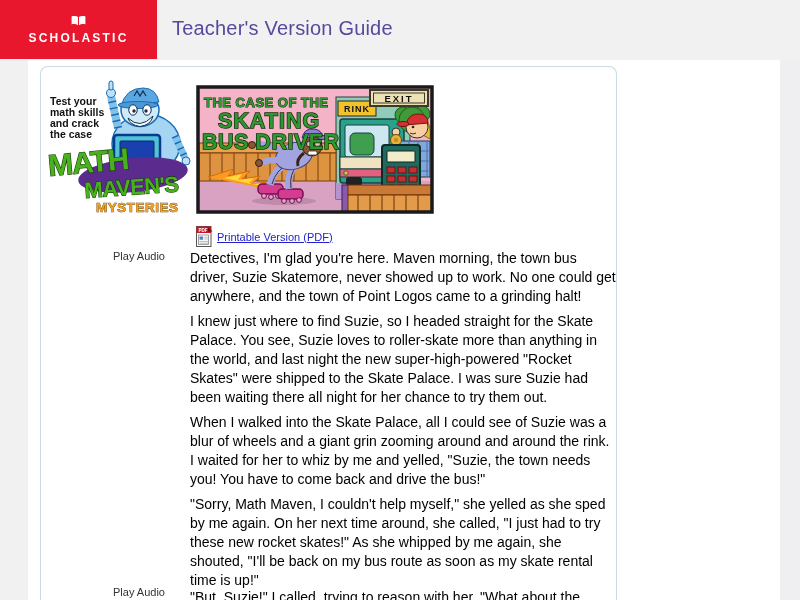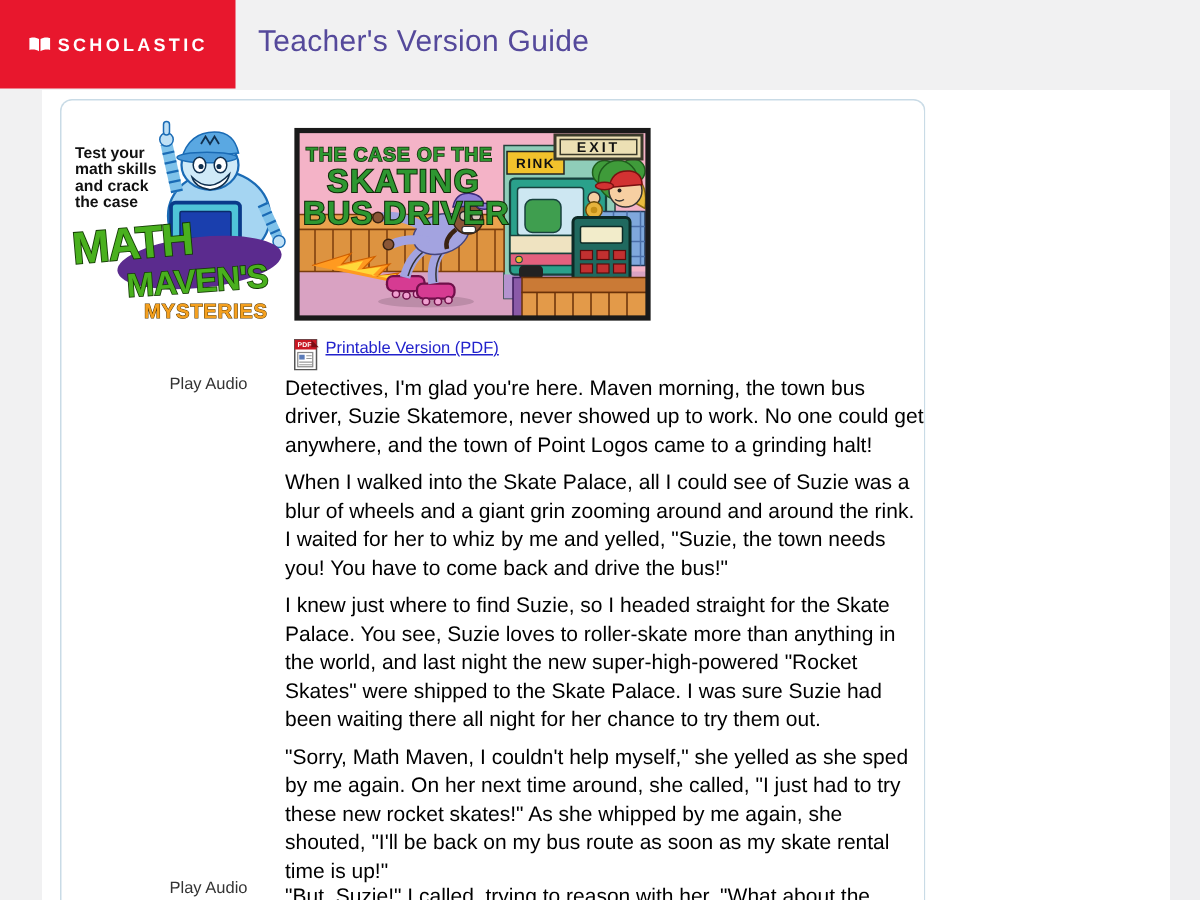--- a/index.html
+++ b/index.html
@@ -6,39 +6,39 @@
   body{
     width:800px;height:600px;overflow:hidden;position:relative;
     background:#f1f1f2;font-family:"Liberation Sans",sans-serif;
   }
   svg text{font-family:"Liberation Sans",sans-serif}
 
   
   .top-band{position:absolute;left:0;top:0;width:800px;height:60px;background:#f1f1f2}
   .brand-block{
     position:absolute;left:0;top:0;width:157px;height:59px;background:#e8172d;
-    display:flex;align-items:center;justify-content:center;gap:5px;cursor:pointer;
+    display:flex;align-items:center;justify-content:center;gap:5px;cursor:pointer;flex-direction:column;
   }
   .brand-text{color:#fff;font-size:12px;font-weight:bold;letter-spacing:2.2px}
   .header-title{position:absolute;left:172px;top:17px;font-size:20px;color:#55499b;letter-spacing:.2px}
 
   
   .main-bg{position:absolute;left:28px;top:60px;width:752px;height:540px;background:#ffffff}
   .scroll-strip{position:absolute;left:780px;top:60px;width:20px;height:540px;background:#efeff1}
 
   .panel{
     position:absolute;left:40px;top:66px;width:577px;height:534px;box-sizing:border-box;
     background:#fff;border:1px solid #c9dbe6;border-bottom:none;border-radius:8px 8px 0 0;
   }
   .panel > *{position:absolute}
 
   .maven-logo{left:7px;top:13px}
   .case-img{left:155px;top:18px}
 
-  .pdf-row{left:155px;top:159px;display:flex;align-items:flex-start;gap:4px}
+  .pdf-row{left:155px;top:159px;display:flex;align-items:center;gap:4px}
   .pdf-link{font-size:11px;color:#2222cc;text-decoration:underline;cursor:pointer}
 
   .audio-label{font-size:11px;color:#333;white-space:nowrap;cursor:pointer}
   .audio-1{left:72px;top:183px}
   .audio-2{left:72px;top:519px}
 
   .story{width:426px;font-size:14px;line-height:19px;color:#000}
   .story p{margin:0 0 6px 0}
   .story-1{left:149px;top:182px}
   .story-2{left:149px;top:521px}
@@ -231,22 +231,22 @@
       <rect x="2.5" y="9" width="10" height="9.5" fill="#fff" stroke="#888" stroke-width="0.8"></rect>
       <rect x="3.5" y="10.5" width="3.6" height="3.2" fill="#5a7ab8"></rect>
       <path d="M8.2 11.2 h3.6 M8.2 13 h3.6 M3.5 15.4 h9 M3.5 17.2 h9" stroke="#999" stroke-width="0.7"></path>
     </svg>
     <span class="pdf-link">Printable Version (PDF)</span>
   </div>
 
   <div class="audio-label audio-1">Play Audio</div>
   <div class="story story-1">
     <p>Detectives, I'm glad you're here. Maven morning, the town bus driver, Suzie Skatemore, never showed up to work. No one could get anywhere, and the town of Point Logos came to a grinding halt!</p>
+    <p>I knew just where to find Suzie, so I headed straight for the Skate Palace. You see, Suzie loves to roller-skate more than anything in the world, and last night the new super-high-powered "Rocket Skates" were shipped to the Skate Palace. I was sure Suzie had been waiting there all night for her chance to try them out.</p>
     <p>When I walked into the Skate Palace, all I could see of Suzie was a blur of wheels and a giant grin zooming around and around the rink. I waited for her to whiz by me and yelled, "Suzie, the town needs you! You have to come back and drive the bus!"</p>
-    <p>I knew just where to find Suzie, so I headed straight for the Skate Palace. You see, Suzie loves to roller-skate more than anything in the world, and last night the new super-high-powered "Rocket Skates" were shipped to the Skate Palace. I was sure Suzie had been waiting there all night for her chance to try them out.</p>
     <p>"Sorry, Math Maven, I couldn't help myself," she yelled as she sped by me again. On her next time around, she called, "I just had to try these new rocket skates!" As she whipped by me again, she shouted, "I'll be back on my bus route as soon as my skate rental time is up!"</p>
   </div>
 
   <div class="audio-label audio-2">Play Audio</div>
   <div class="story story-2">
     <p>"But, Suzie!" I called, trying to reason with her. "What about the</p>
   </div>
 
 </div>
 

